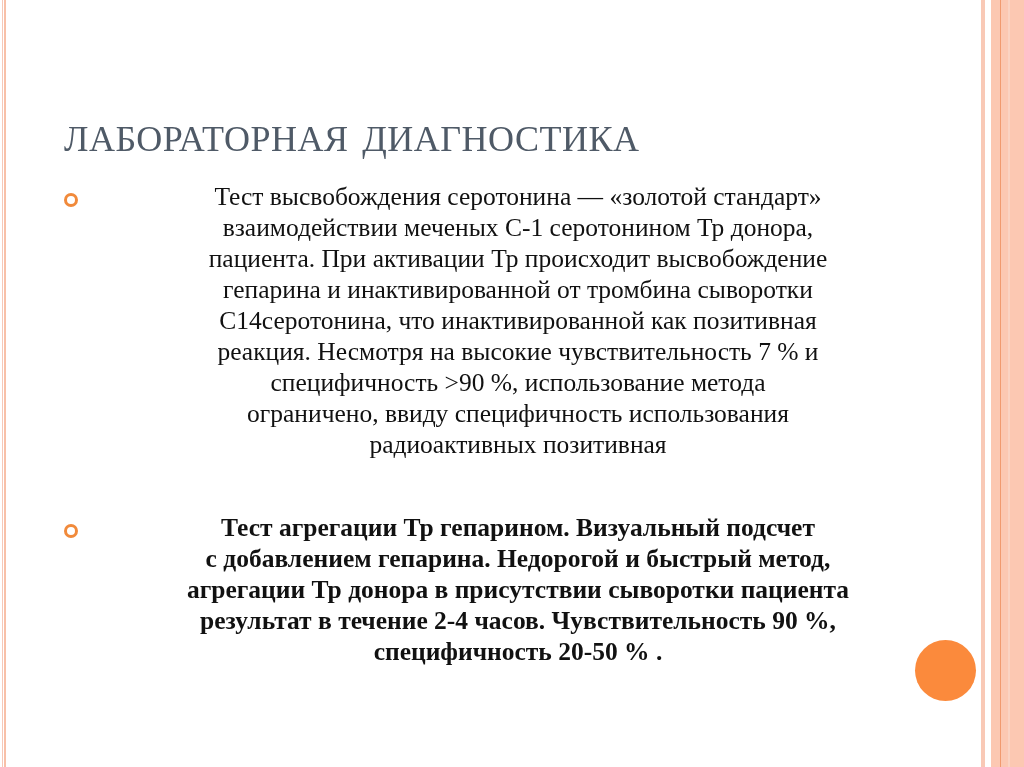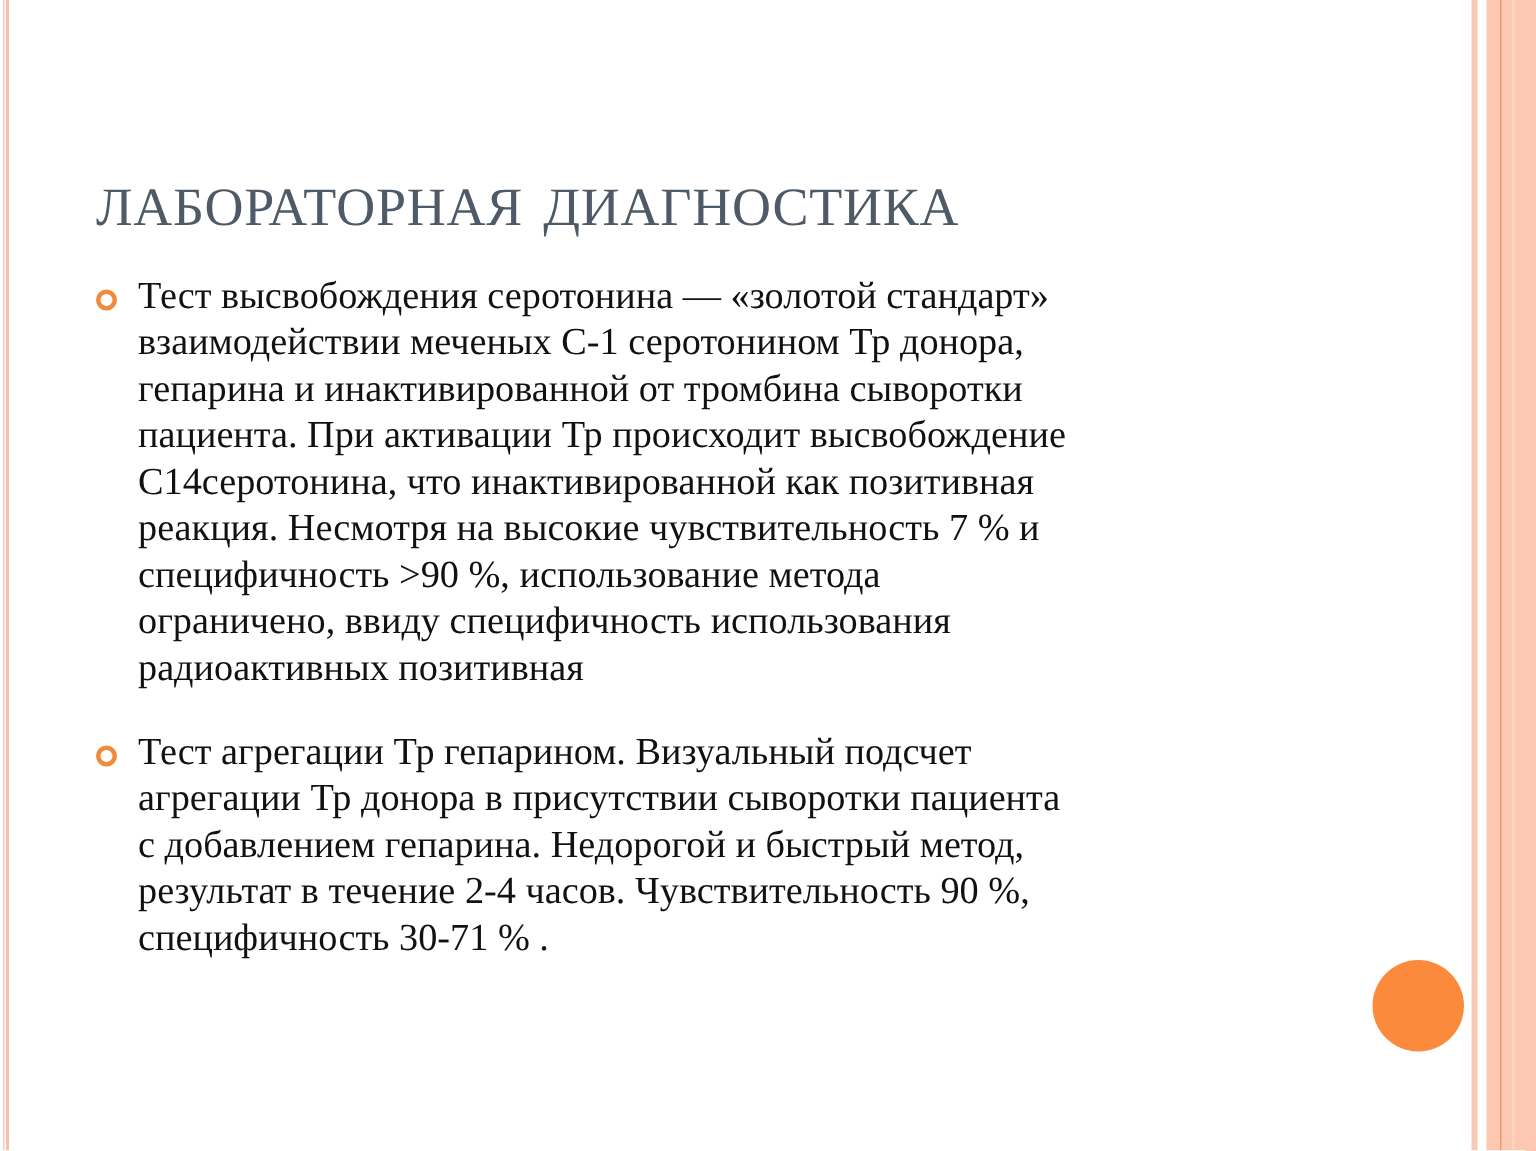--- a/index.html
+++ b/index.html
@@ -18,22 +18,22 @@
 
     .title {
       position: absolute; left: 64px; top: 104px;
       font-family: "Liberation Serif", serif;
       font-size: 52px; color: #4f5a67; letter-spacing: 0.5px;
       font-variant: small-caps; text-transform: lowercase;
       white-space: nowrap;
     }
 
     .bullets { position: absolute; left: 64px; top: 181px; width: 880px; }
-    .bullet { position: relative; padding-left: 28px; }
-    .bullet + .bullet { margin-top: 25px; }
+    .bullet { position: relative; padding-left: 28px; text-align: center; }
+    .bullet + .bullet { margin-top: 52px; font-weight: bold; }
     .bullet-marker {
       position: absolute; left: 0px; top: 12px;
       width: 8px; height: 8px; border-radius: 50%;
       border: 3px solid #f18a3b; box-sizing: content-box;
     }
     .bullet-text {
       font-family: "Liberation Serif", serif;
       font-size: 25.5px; line-height: 31px; color: #111111;
     }
     .bullet-text span { display: block; white-space: nowrap; }
@@ -55,34 +55,34 @@
 <div class="stripe right-band-light"></div>
 
 <div class="title">Лабораторная диагностика</div>
 
 <div class="bullets">
   <div class="bullet">
     <div class="bullet-marker"></div>
     <div class="bullet-text">
       <span>Тест высвобождения серотонина — «золотой стандарт»</span>
       <span>взаимодействии меченых С-1 серотонином Тр донора,</span>
+      <span>пациента. При активации Тр происходит высвобождение</span>
       <span>гепарина и инактивированной от тромбина сыворотки</span>
-      <span>пациента. При активации Тр происходит высвобождение</span>
       <span>С14серотонина, что инактивированной как позитивная</span>
       <span>реакция. Несмотря на высокие чувствительность 7 % и</span>
       <span>специфичность &gt;90 %, использование метода</span>
       <span>ограничено, ввиду специфичность использования</span>
       <span>радиоактивных позитивная</span>
     </div>
   </div>
   <div class="bullet">
     <div class="bullet-marker"></div>
     <div class="bullet-text">
       <span>Тест агрегации Тр гепарином. Визуальный подсчет</span>
+      <span>с добавлением гепарина. Недорогой и быстрый метод,</span>
       <span>агрегации Тр донора в присутствии сыворотки пациента</span>
-      <span>с добавлением гепарина. Недорогой и быстрый метод,</span>
       <span>результат в течение 2-4 часов. Чувствительность 90 %,</span>
-      <span>специфичность 30-71 % .</span>
+      <span>специфичность 20-50 % .</span>
     </div>
   </div>
 </div>
 
 <div class="circle"></div>
 
 </body></html>

